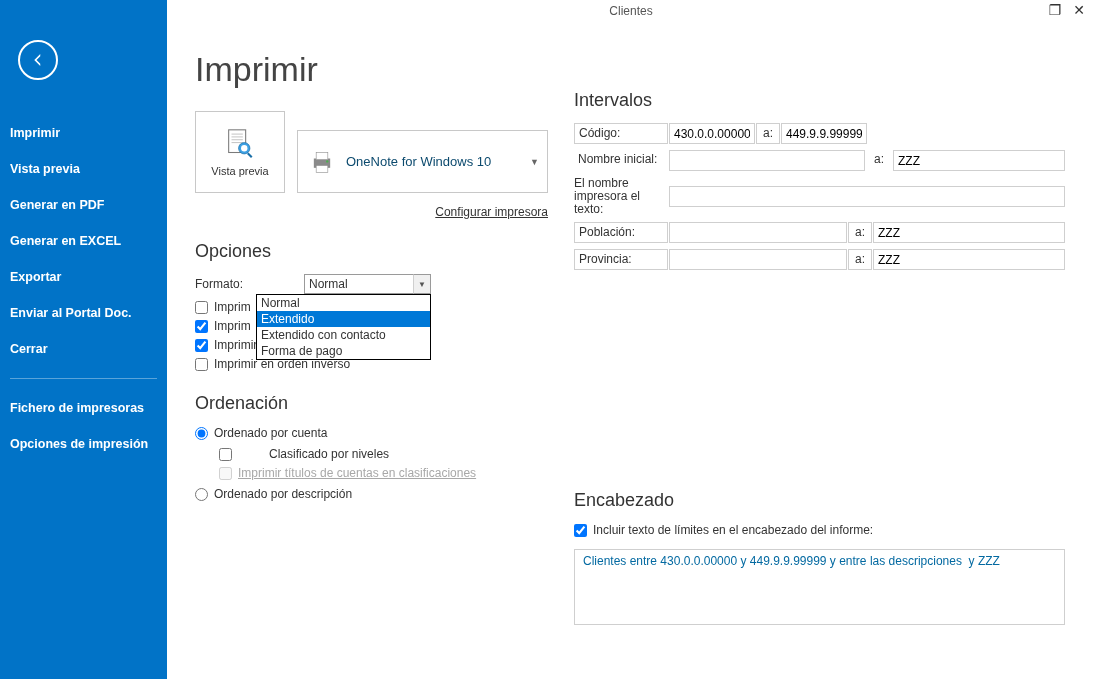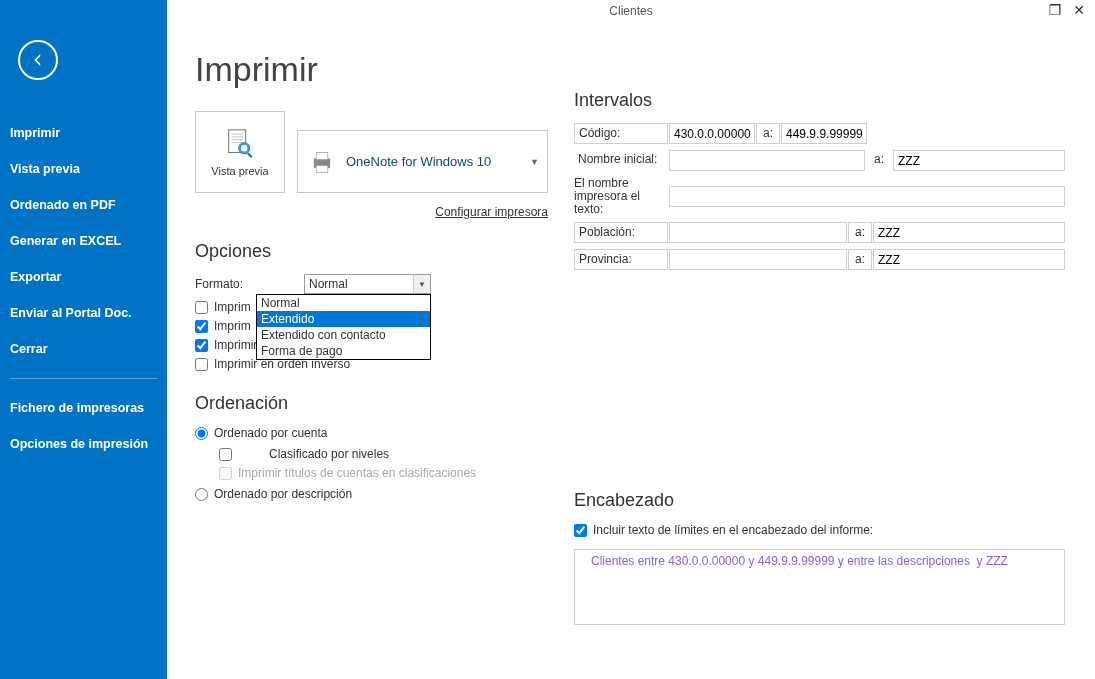--- a/index.html
+++ b/index.html
@@ -157,21 +157,21 @@
   }
   .combo-list .opt-sel {
     background: #0078d7;
     color: #fff;
   }
 
   .chk-row { display: flex; align-items: center; gap: 6px; font-size: 12px; color: #333; margin: 5px 0; }
   .chk-row input[type=checkbox] { width: 13px; height: 13px; }
   .chk-row.indent1 { margin-left: 24px; gap: 37px; }
   .chk-row.indent2 { margin-left: 24px; }
-  .chk-row.disabled { color: #a8a8a8; }
+  .chk-row.disabled { color: #a8a8a8; text-decoration: underline; }
   .rad-row { display: flex; align-items: center; gap: 6px; font-size: 12px; color: #333; margin: 7px 0; }
 
   
   .intv-row { display: flex; align-items: center; gap: 1px; font-size: 12px; color: #333; margin-bottom: 6px; }
   .intv-lbl {
     width: 94px;
     height: 21px;
     line-height: 19px;
     padding-left: 4px;
   }
@@ -195,41 +195,41 @@
     width: 94px;
     font-size: 12px;
     line-height: 13px;
   }
 
   .enc-text {
     width: 100%;
     height: 76px;
     border: 1px solid #cfcfcf;
     font-size: 12px;
-    padding: 4px 16px;
-    color: #8b5cf6;
+    padding: 4px 8px;
+    color: #0369a1;
     resize: none;
     overflow-y: scroll;
     font-family: inherit;
   }
 </style>
 </head>
 <body>
 
 <div class="app">
 
   <div class="sidebar">
     <div class="back-circle">
       <svg viewBox="0 0 24 24">
           <path d="M15 4l-8 8 8 8v-3l-5-5 5-5z"></path>
         </svg>
     </div>
     <div class="side-item">Imprimir</div>
     <div class="side-item">Vista previa</div>
-    <div class="side-item">Ordenado en PDF</div>
+    <div class="side-item">Generar en PDF</div>
     <div class="side-item">Generar en EXCEL</div>
     <div class="side-item">Exportar</div>
     <div class="side-item">Enviar al Portal Doc.</div>
     <div class="side-item">Cerrar</div>
     <div class="side-divider"></div>
     <div class="side-item">Fichero de impresoras</div>
     <div class="side-item">Opciones de impresión</div>
   </div>
 
   <div class="content">

